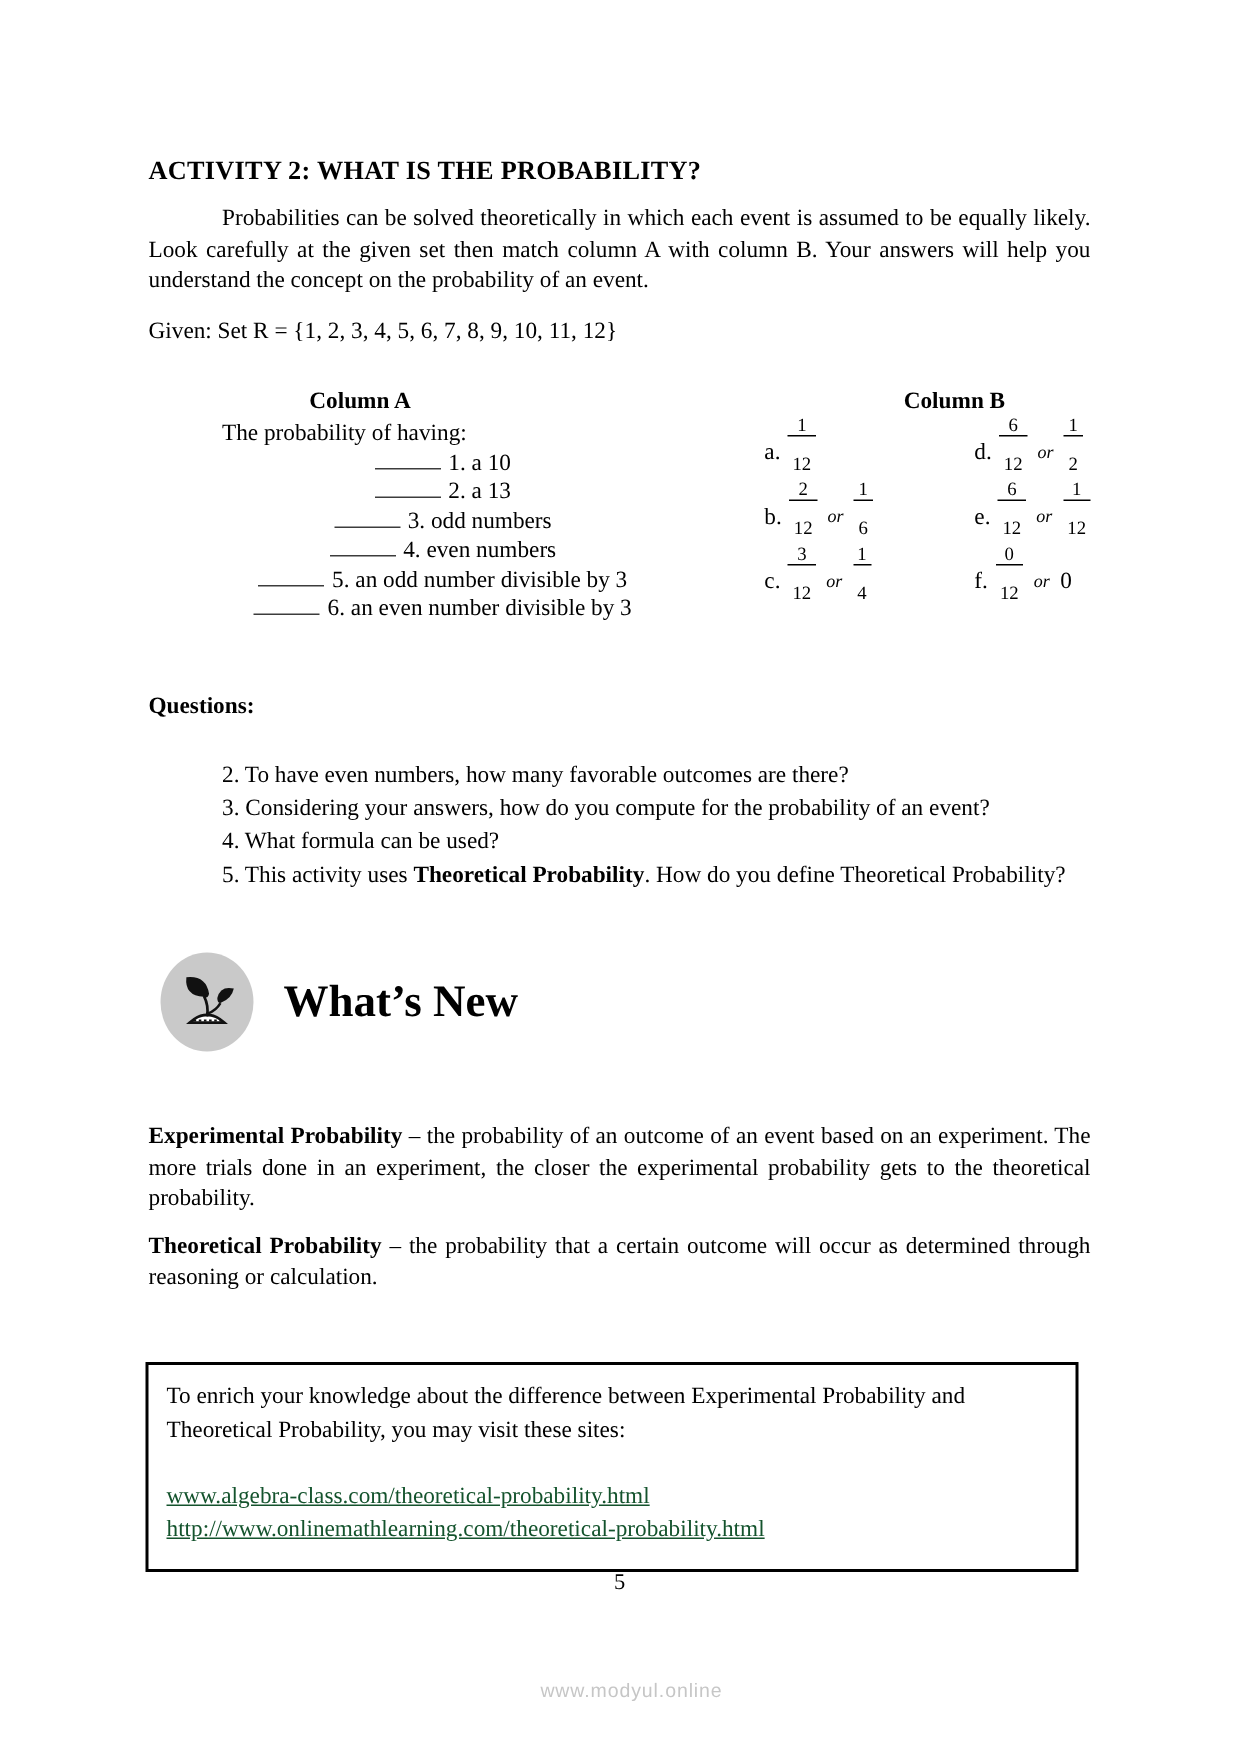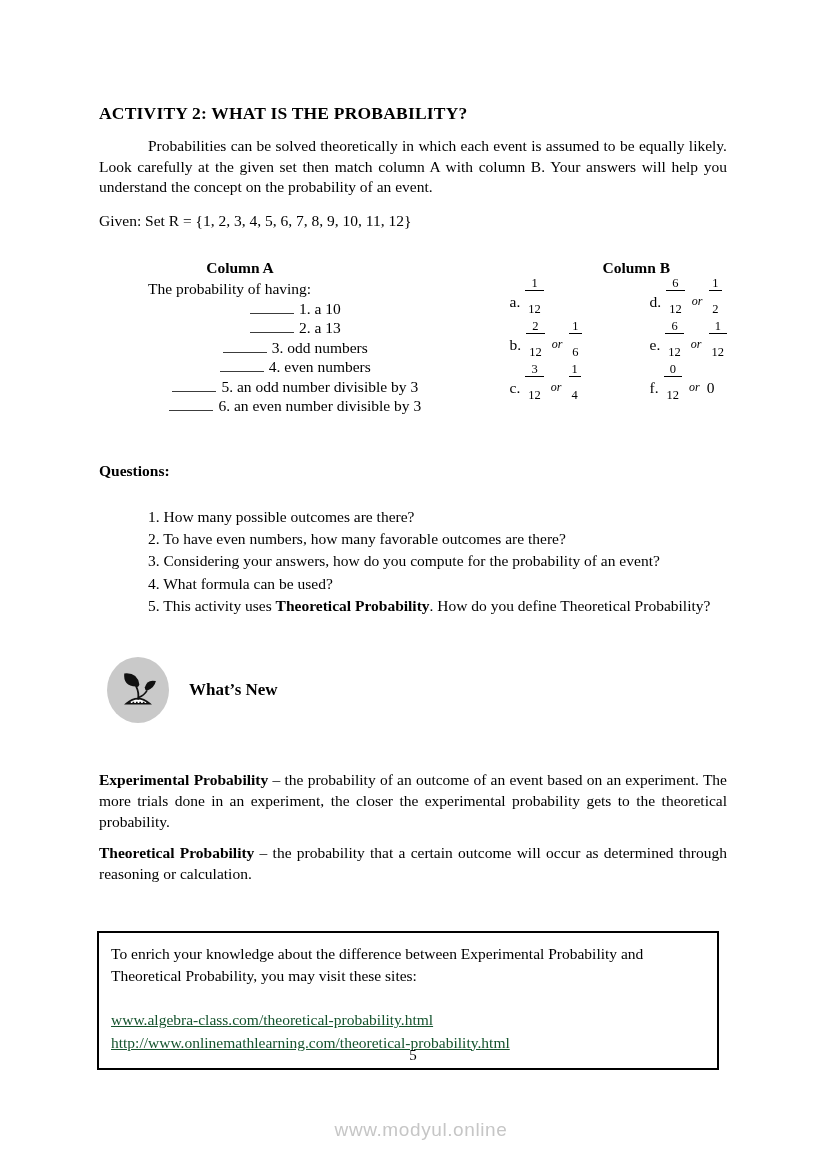--- a/index.html
+++ b/index.html
@@ -74,21 +74,21 @@
 
   
   .whats-new { margin-top:40px; display:flex; align-items:center; padding-left:8px; }
   .wn-circle {
     width:62px; height:66px;
     border-radius:50%;
     background:#c9c9c9;
     display:flex; align-items:center; justify-content:center;
     flex-shrink:0;
   }
-  .wn-title { margin-left:20px; font-size:17px; font-weight:bold; }
+  .wn-title { margin-left:20px; font-size:30px; font-weight:bold; }
 
   
   .def { text-align:justify; line-height:20.7px; }
   .def-first { margin-top:47px; }
   .def + .def { margin-top:11px; }
 
   
   .resource-box {
     margin-top:46px;
     margin-left:-2px;
@@ -110,21 +110,21 @@
     position:absolute;
     top:1047px; left:0; right:0;
     text-align:center;
     font-size:15px;
   }
   .watermark {
     position:absolute;
     top:1119px; left:16px; right:0;
     text-align:center;
     font-family:"Liberation Sans","DejaVu Sans",sans-serif;
-    font-size:19px;
+    font-size:13px;
     letter-spacing:0.6px;
     color:#c6c6c6;
   }
 </style>
 </head>
 <body>
 
 <div class="page">
   <div class="content">
 
@@ -220,21 +220,20 @@
             <span class="plain-val">0</span>
           </div>
 
         </div>
       </div>
     </div>
 
     <div class="questions-header">Questions:</div>
 
     <div class="q-list">
-      <div class="q-item">1. How many possible outcomes are there?</div>
       <div class="q-item">2. To have even numbers, how many favorable outcomes are there?</div>
       <div class="q-item">3. Considering your answers, how do you compute for the probability of an event?</div>
       <div class="q-item">4. What formula can be used?</div>
       <div class="q-item"><span>5. This activity uses </span><b>Theoretical Probability</b><span>. How do you define Theoretical Probability?</span></div>
     </div>
 
     <div class="whats-new">
       <div class="wn-circle">
         <svg width="44" height="46" viewBox="0 0 64 64" aria-hidden="true">
 

